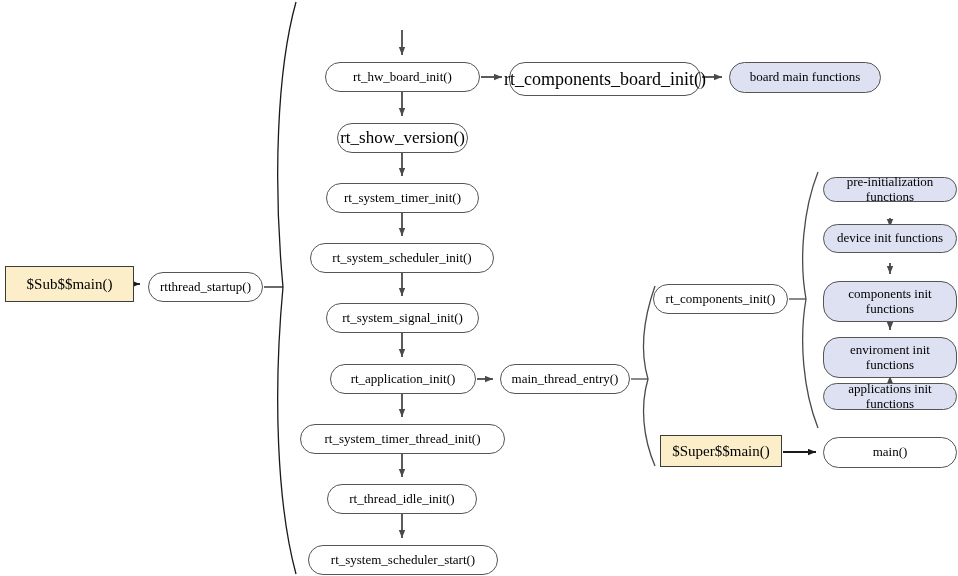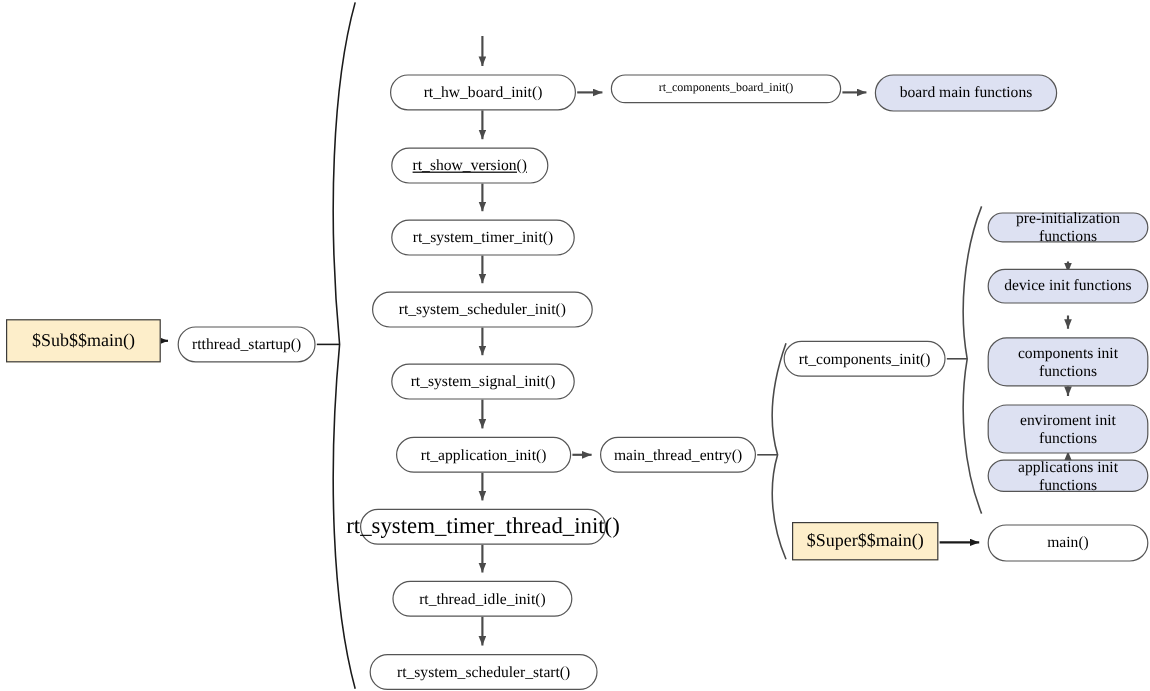--- a/index.html
+++ b/index.html
@@ -101,29 +101,29 @@
 
   <div class="node rounded" style="left:148px; top:272px; width:115px; height:30px; font-size:13px;">
     <span class="lbl">rtthread_startup()</span>
   </div>
 
 
   <div class="node rounded" style="left:325px; top:62px; width:155px; height:30px; font-size:13px;">
     <span class="lbl">rt_hw_board_init()</span>
   </div>
 
-  <div class="node rounded" style="left:509px; top:62px; width:192px; height:24px; font-size:10px;">
+  <div class="node rounded" style="left:509px; top:62px; width:192px; height:34px; font-size:18px;">
     <span class="lbl">rt_components_board_init()</span>
   </div>
 
   <div class="node rounded blue" style="left:729px; top:62px; width:152px; height:31px; font-size:13px;">
     <span class="lbl">board main functions</span>
   </div>
 
-  <div class="node rounded" style="left:326px; top:123px; width:131px; height:30px; font-size:13px;text-decoration:underline;">
+  <div class="node rounded" style="left:337px; top:123px; width:131px; height:30px; font-size:17px;">
     <span class="lbl">rt_show_version()</span>
   </div>
 
   <div class="node rounded" style="left:326px; top:183px; width:153px; height:30px; font-size:13px;">
     <span class="lbl">rt_system_timer_init()</span>
   </div>
 
   <div class="node rounded" style="left:310px; top:243px; width:184px; height:30px; font-size:13px;">
     <span class="lbl">rt_system_scheduler_init()</span>
   </div>
@@ -137,21 +137,21 @@
   </div>
 
   <div class="node rounded" style="left:500px; top:364px; width:130px; height:30px; font-size:13px;">
     <span class="lbl">main_thread_entry()</span>
   </div>
 
   <div class="node rounded" style="left:653px; top:284px; width:135px; height:30px; font-size:13px;">
     <span class="lbl">rt_components_init()</span>
   </div>
 
-  <div class="node rounded" style="left:300px; top:424px; width:205px; height:30px; font-size:19px;">
+  <div class="node rounded" style="left:300px; top:424px; width:205px; height:30px; font-size:13px;">
     <span class="lbl">rt_system_timer_thread_init()</span>
   </div>
 
   <div class="node rounded" style="left:327px; top:484px; width:150px; height:30px; font-size:13px;">
     <span class="lbl">rt_thread_idle_init()</span>
   </div>
 
   <div class="node rounded" style="left:308px; top:545px; width:190px; height:30px; font-size:13px;">
     <span class="lbl">rt_system_scheduler_start()</span>
   </div>

